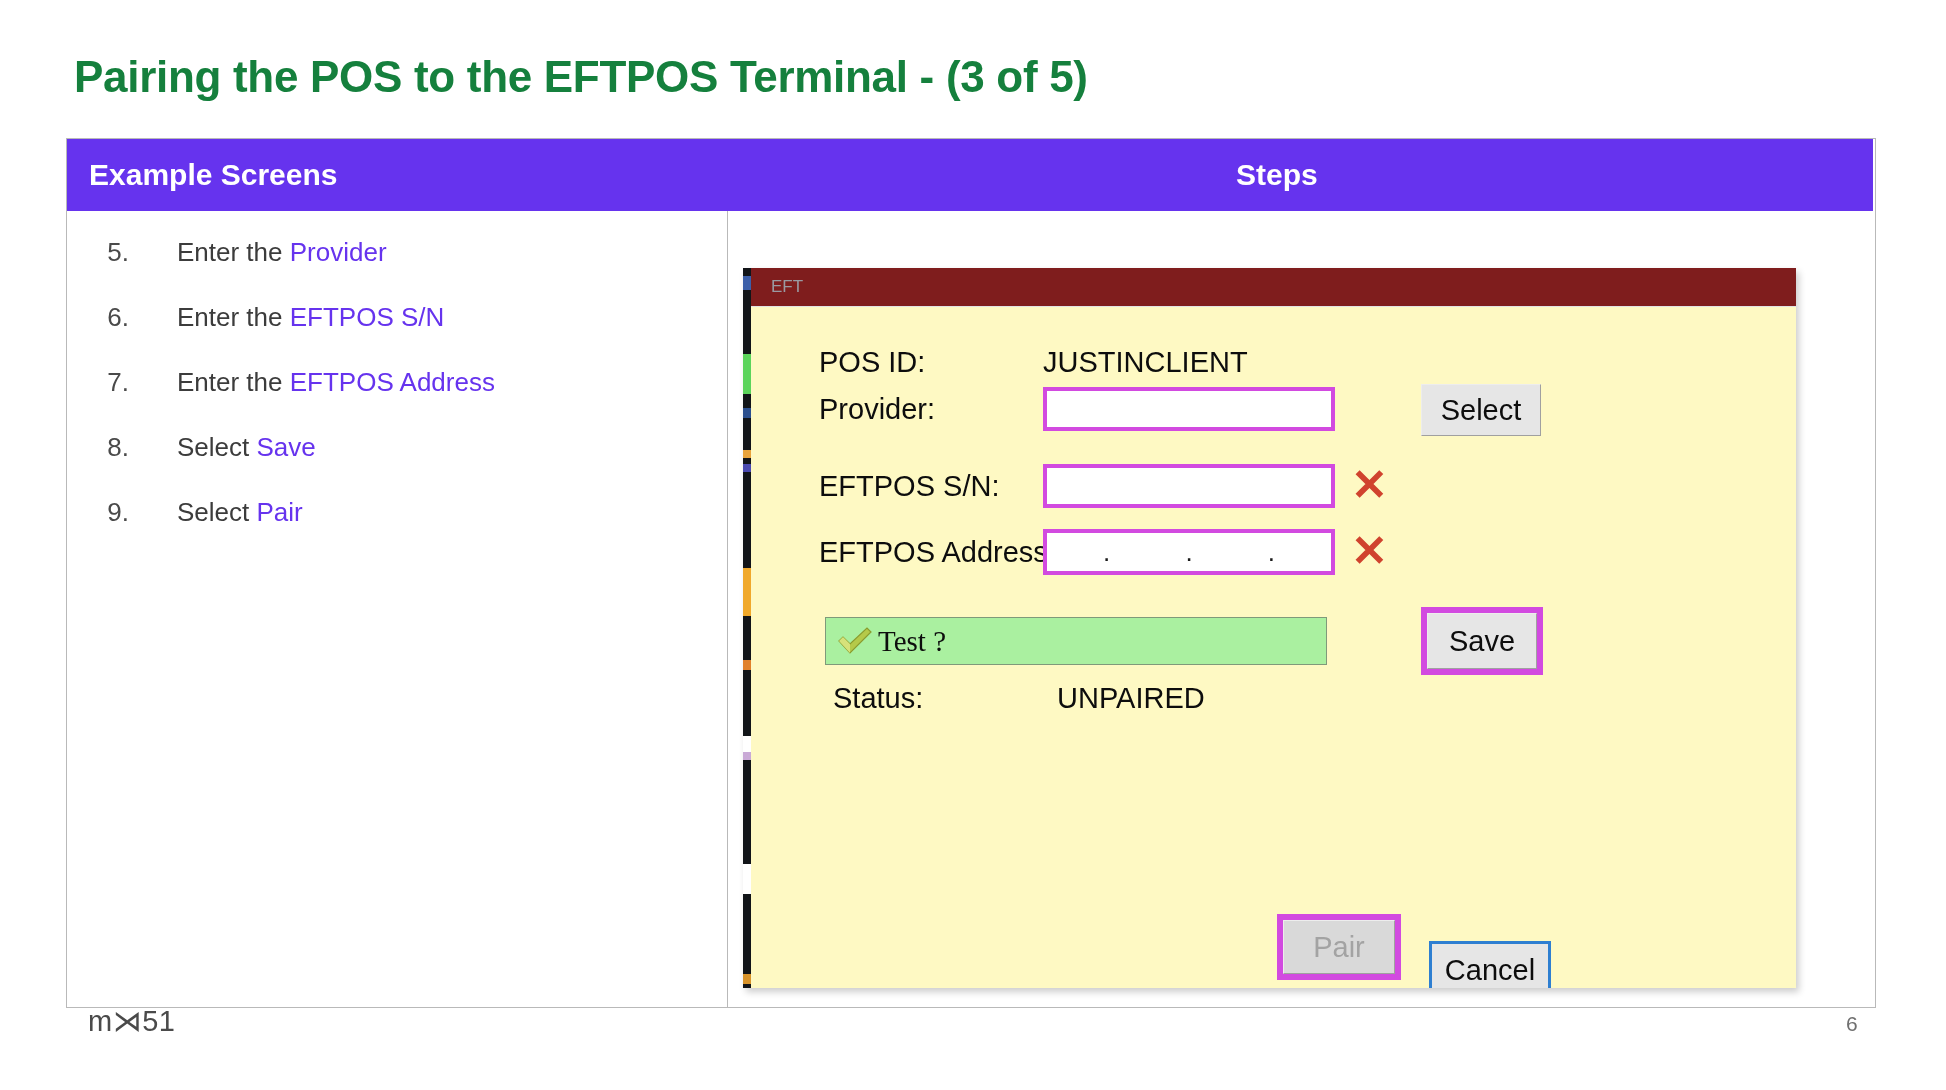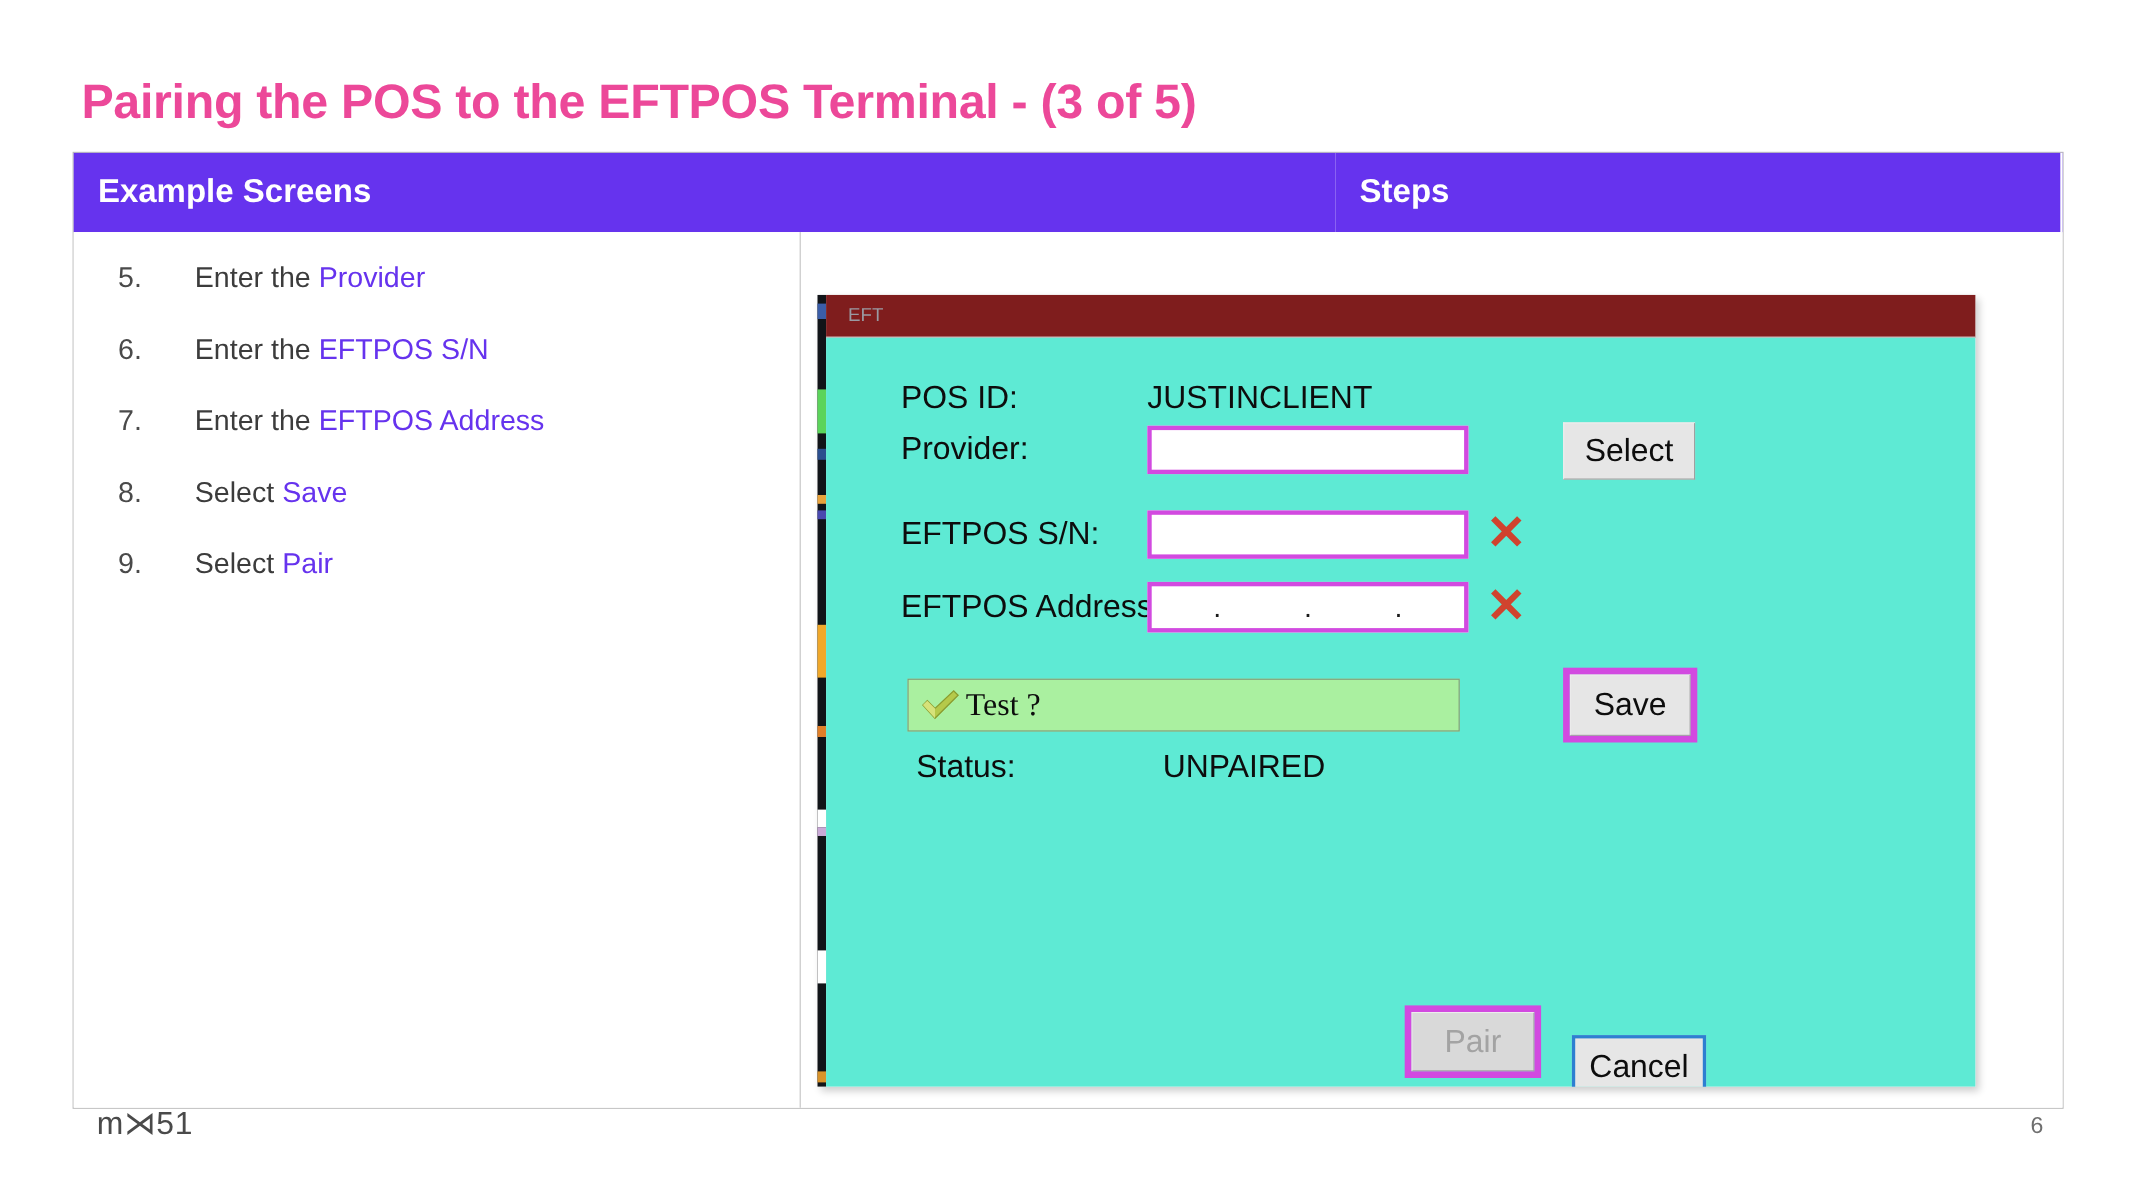--- a/index.html
+++ b/index.html
@@ -9,24 +9,24 @@
   body {
     width: 1946px; height: 1090px;
     font-family: "Liberation Sans", sans-serif;
     position: relative;
     overflow: hidden;
   }
 
   
   #slide-title {
     position: absolute;
-    left: 74px; top: 68px;
+    left: 74px; top: 52px;
     font-size: 44px;
     font-weight: bold;
-    color: #ec4899;
+    color: #15803d;
     letter-spacing: -0.3px;
     white-space: nowrap;
   }
 
   
   #content-table {
     position: absolute;
     left: 66px; top: 138px;
     width: 1810px; height: 870px;
     border: 1px solid #b9b9b9;
@@ -110,21 +110,21 @@
   #eft-title-text {
     position: absolute;
     left: 20px; top: 9px;
     font-size: 17px;
     color: #9a9aa2;
     font-family: "Liberation Sans", sans-serif;
   }
   #eft-body {
     position: absolute;
     left: 8px; top: 39px; right: 0; bottom: 0;
-    background: #5eead4;
+    background: #fef9c3;
   }
 
   .form-row {
     position: absolute;
     left: 0; right: 0;
     height: 46px;
   }
   .form-label {
     position: absolute;
     left: 68px;

